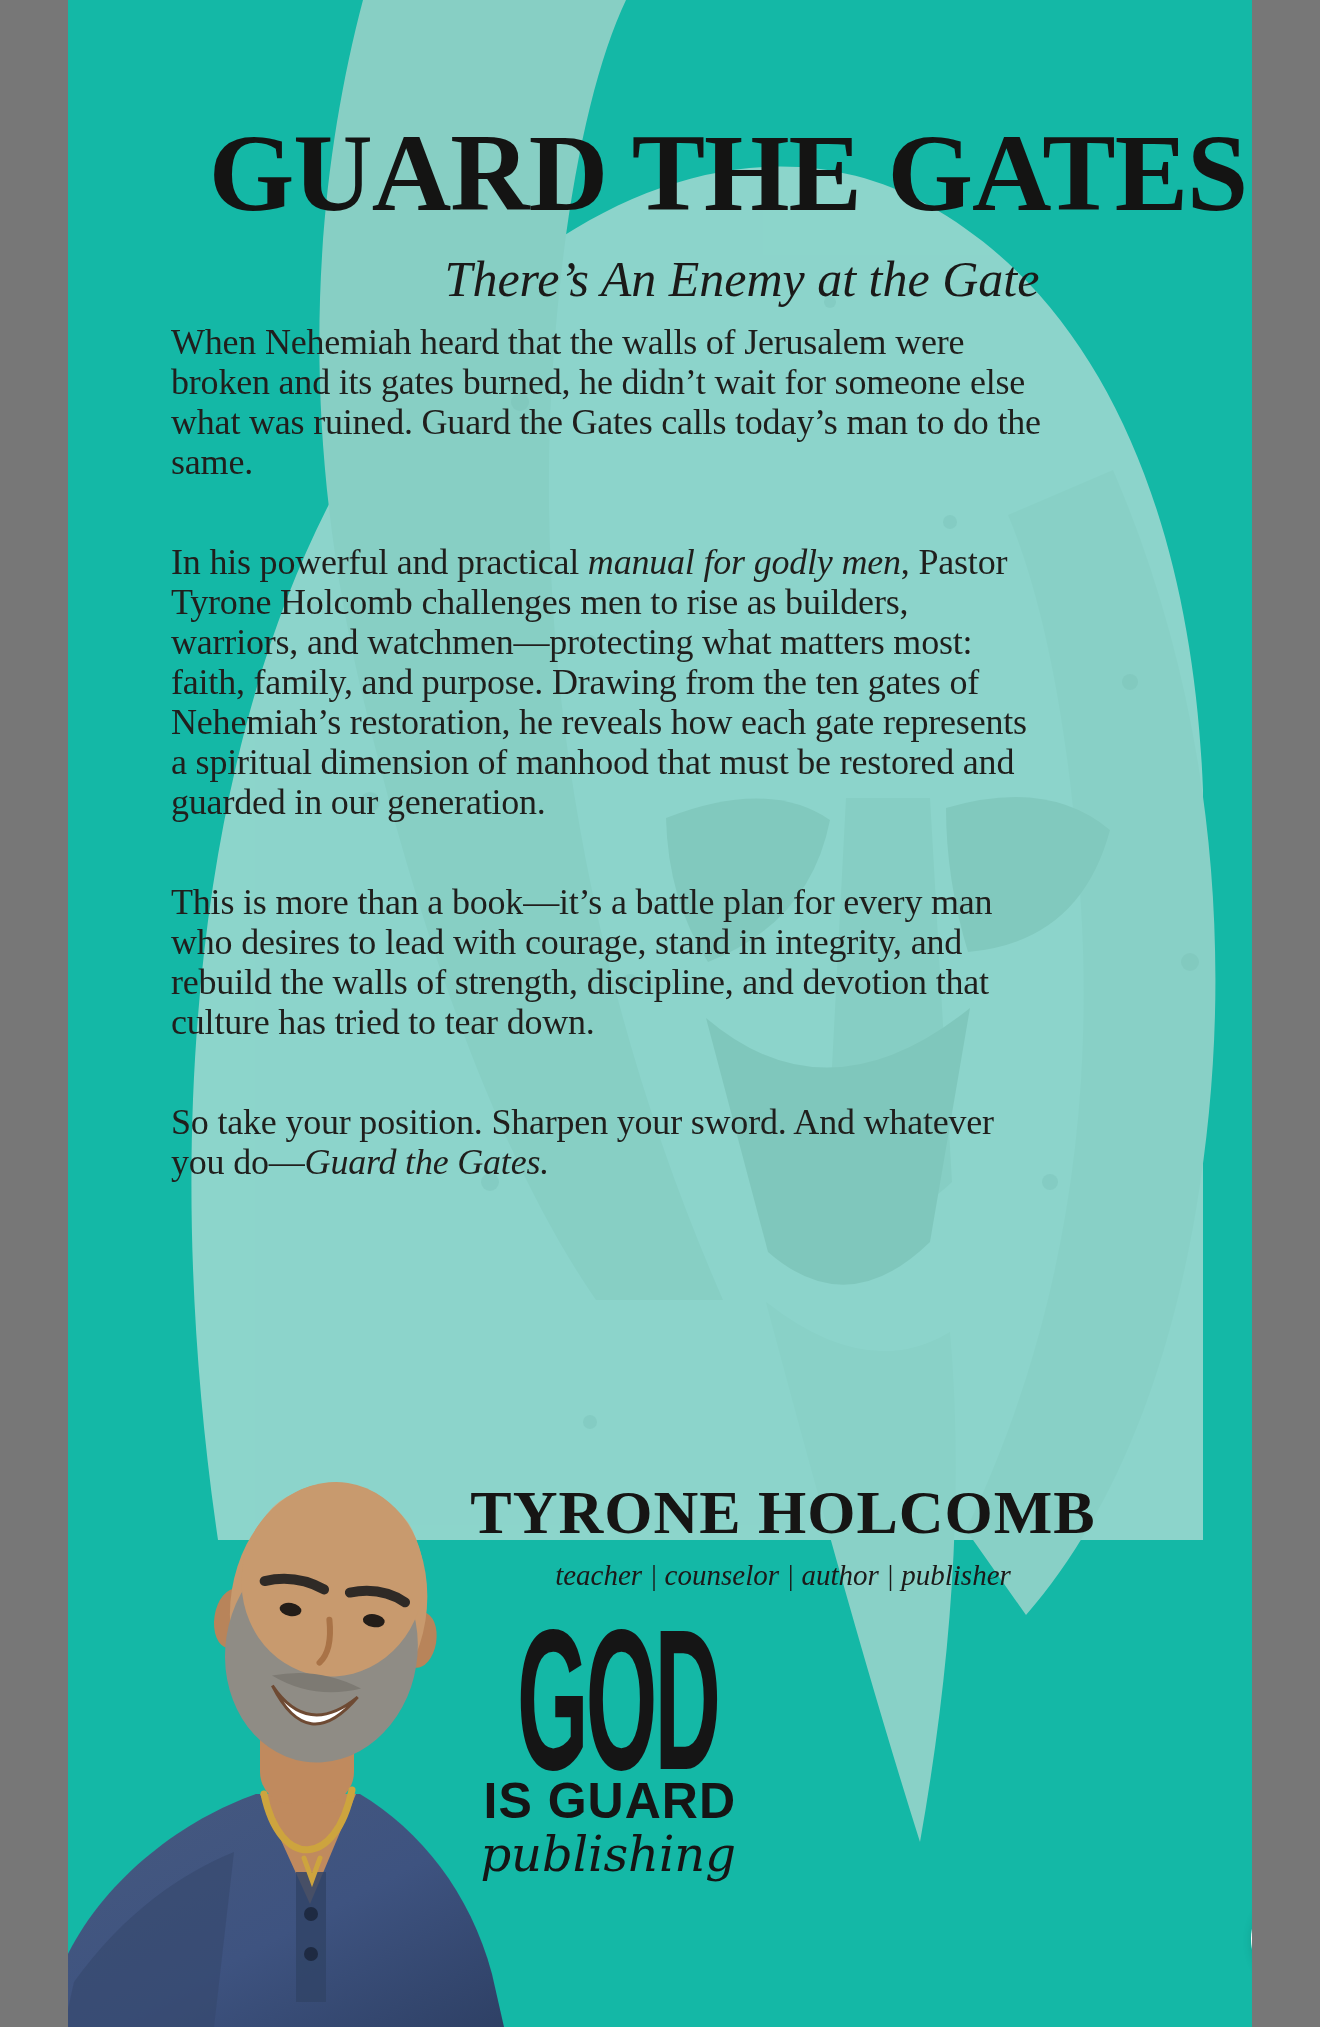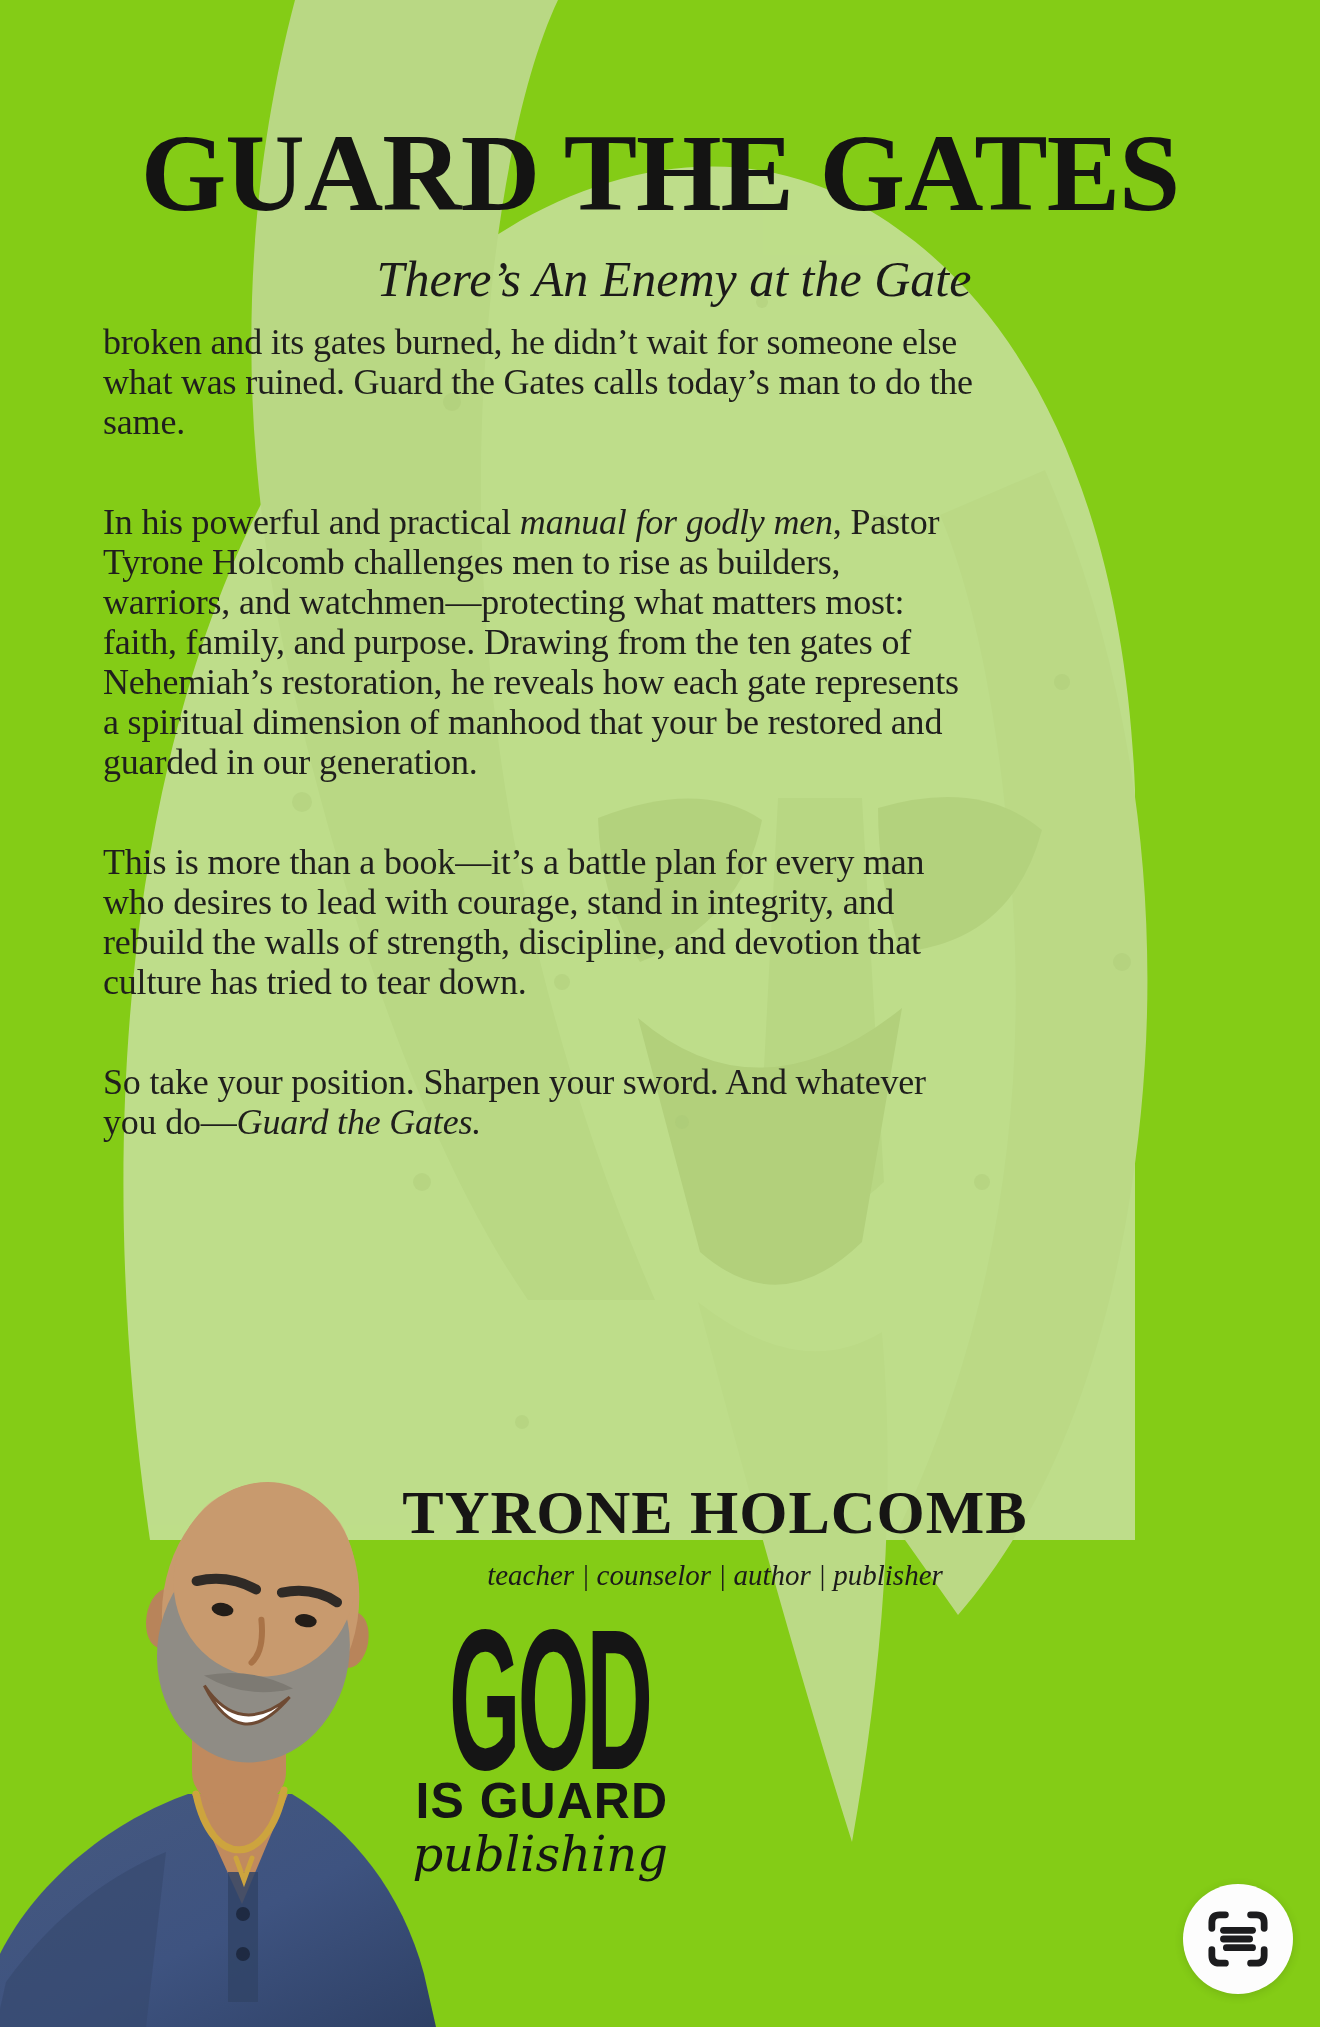--- a/index.html
+++ b/index.html
@@ -1,19 +1,19 @@
 <!DOCTYPE html>
 <html><head>
 <meta charset="utf-8">
 <style>
   html,body{margin:0;padding:0;}
   body{background:#777;font-family:"Liberation Serif", serif;}
   .page{
-    position:relative;width:1320px;height:2027px;margin:0 auto;
-    background:#84cc16;overflow:hidden;color:#1d1c1a;
+    position:relative;width:1184px;height:2027px;margin:0 auto;
+    background:#14b8a6;overflow:hidden;color:#1d1c1a;
   }
   .watermark{position:absolute;left:0;top:0;width:1320px;height:2027px;pointer-events:none;}
   .titleblock{position:absolute;left:0;top:118px;width:1320px;text-align:center;}
   .title{
     font-family:"Liberation Serif", serif;font-weight:700;
     font-size:110px;line-height:110px;letter-spacing:-1px;color:#141413;white-space:nowrap;
   }
   .subtitle{
     margin-top:23px;font-style:italic;font-size:50px;line-height:56px;color:#1b1a19;white-space:nowrap;padding-left:28px;
   }
@@ -85,31 +85,32 @@
     </g>
   </svg>
 
   <header class="titleblock">
     <div class="title">GUARD THE GATES</div>
     <div class="subtitle">There’s An Enemy at the Gate</div>
   </header>
 
   <main class="synopsis">
     <div class="para">
+        <div class="line">When Nehemiah heard that the walls of Jerusalem were</div>
         <div class="line">broken and its gates burned, he didn’t wait for someone else</div>
         <div class="line">what was ruined. Guard the Gates calls today’s man to do the</div>
         <div class="line">same.</div>
       </div>
     <div class="para">
         <div class="line">In his powerful and practical <b>man</b><i>ual for godly men</i>, Pastor</div>
         <div class="line">Tyrone Holcomb challenges men to rise as builders,</div>
         <div class="line">warriors, and watchmen—protecting what matters most:</div>
         <div class="line">faith, family, and purpose. Drawing from the ten gates of</div>
         <div class="line">Nehemiah’s restoration, he reveals how each gate represents</div>
-        <div class="line">a spiritual dimension of manhood that your be restored and</div>
+        <div class="line">a spiritual dimension of manhood that must be restored and</div>
         <div class="line">guarded in our generation.</div>
       </div>
     <div class="para">
         <div class="line">This is more than a book—it’s a battle plan for every man</div>
         <div class="line">who desires to lead with courage, stand in integrity, and</div>
         <div class="line">rebuild the walls of strength, discipline, and devotion that</div>
         <div class="line">culture has tried to tear down.</div>
       </div>
     <div class="para">
         <div class="line">So take your position. Sharpen your sword. And whatever</div>

